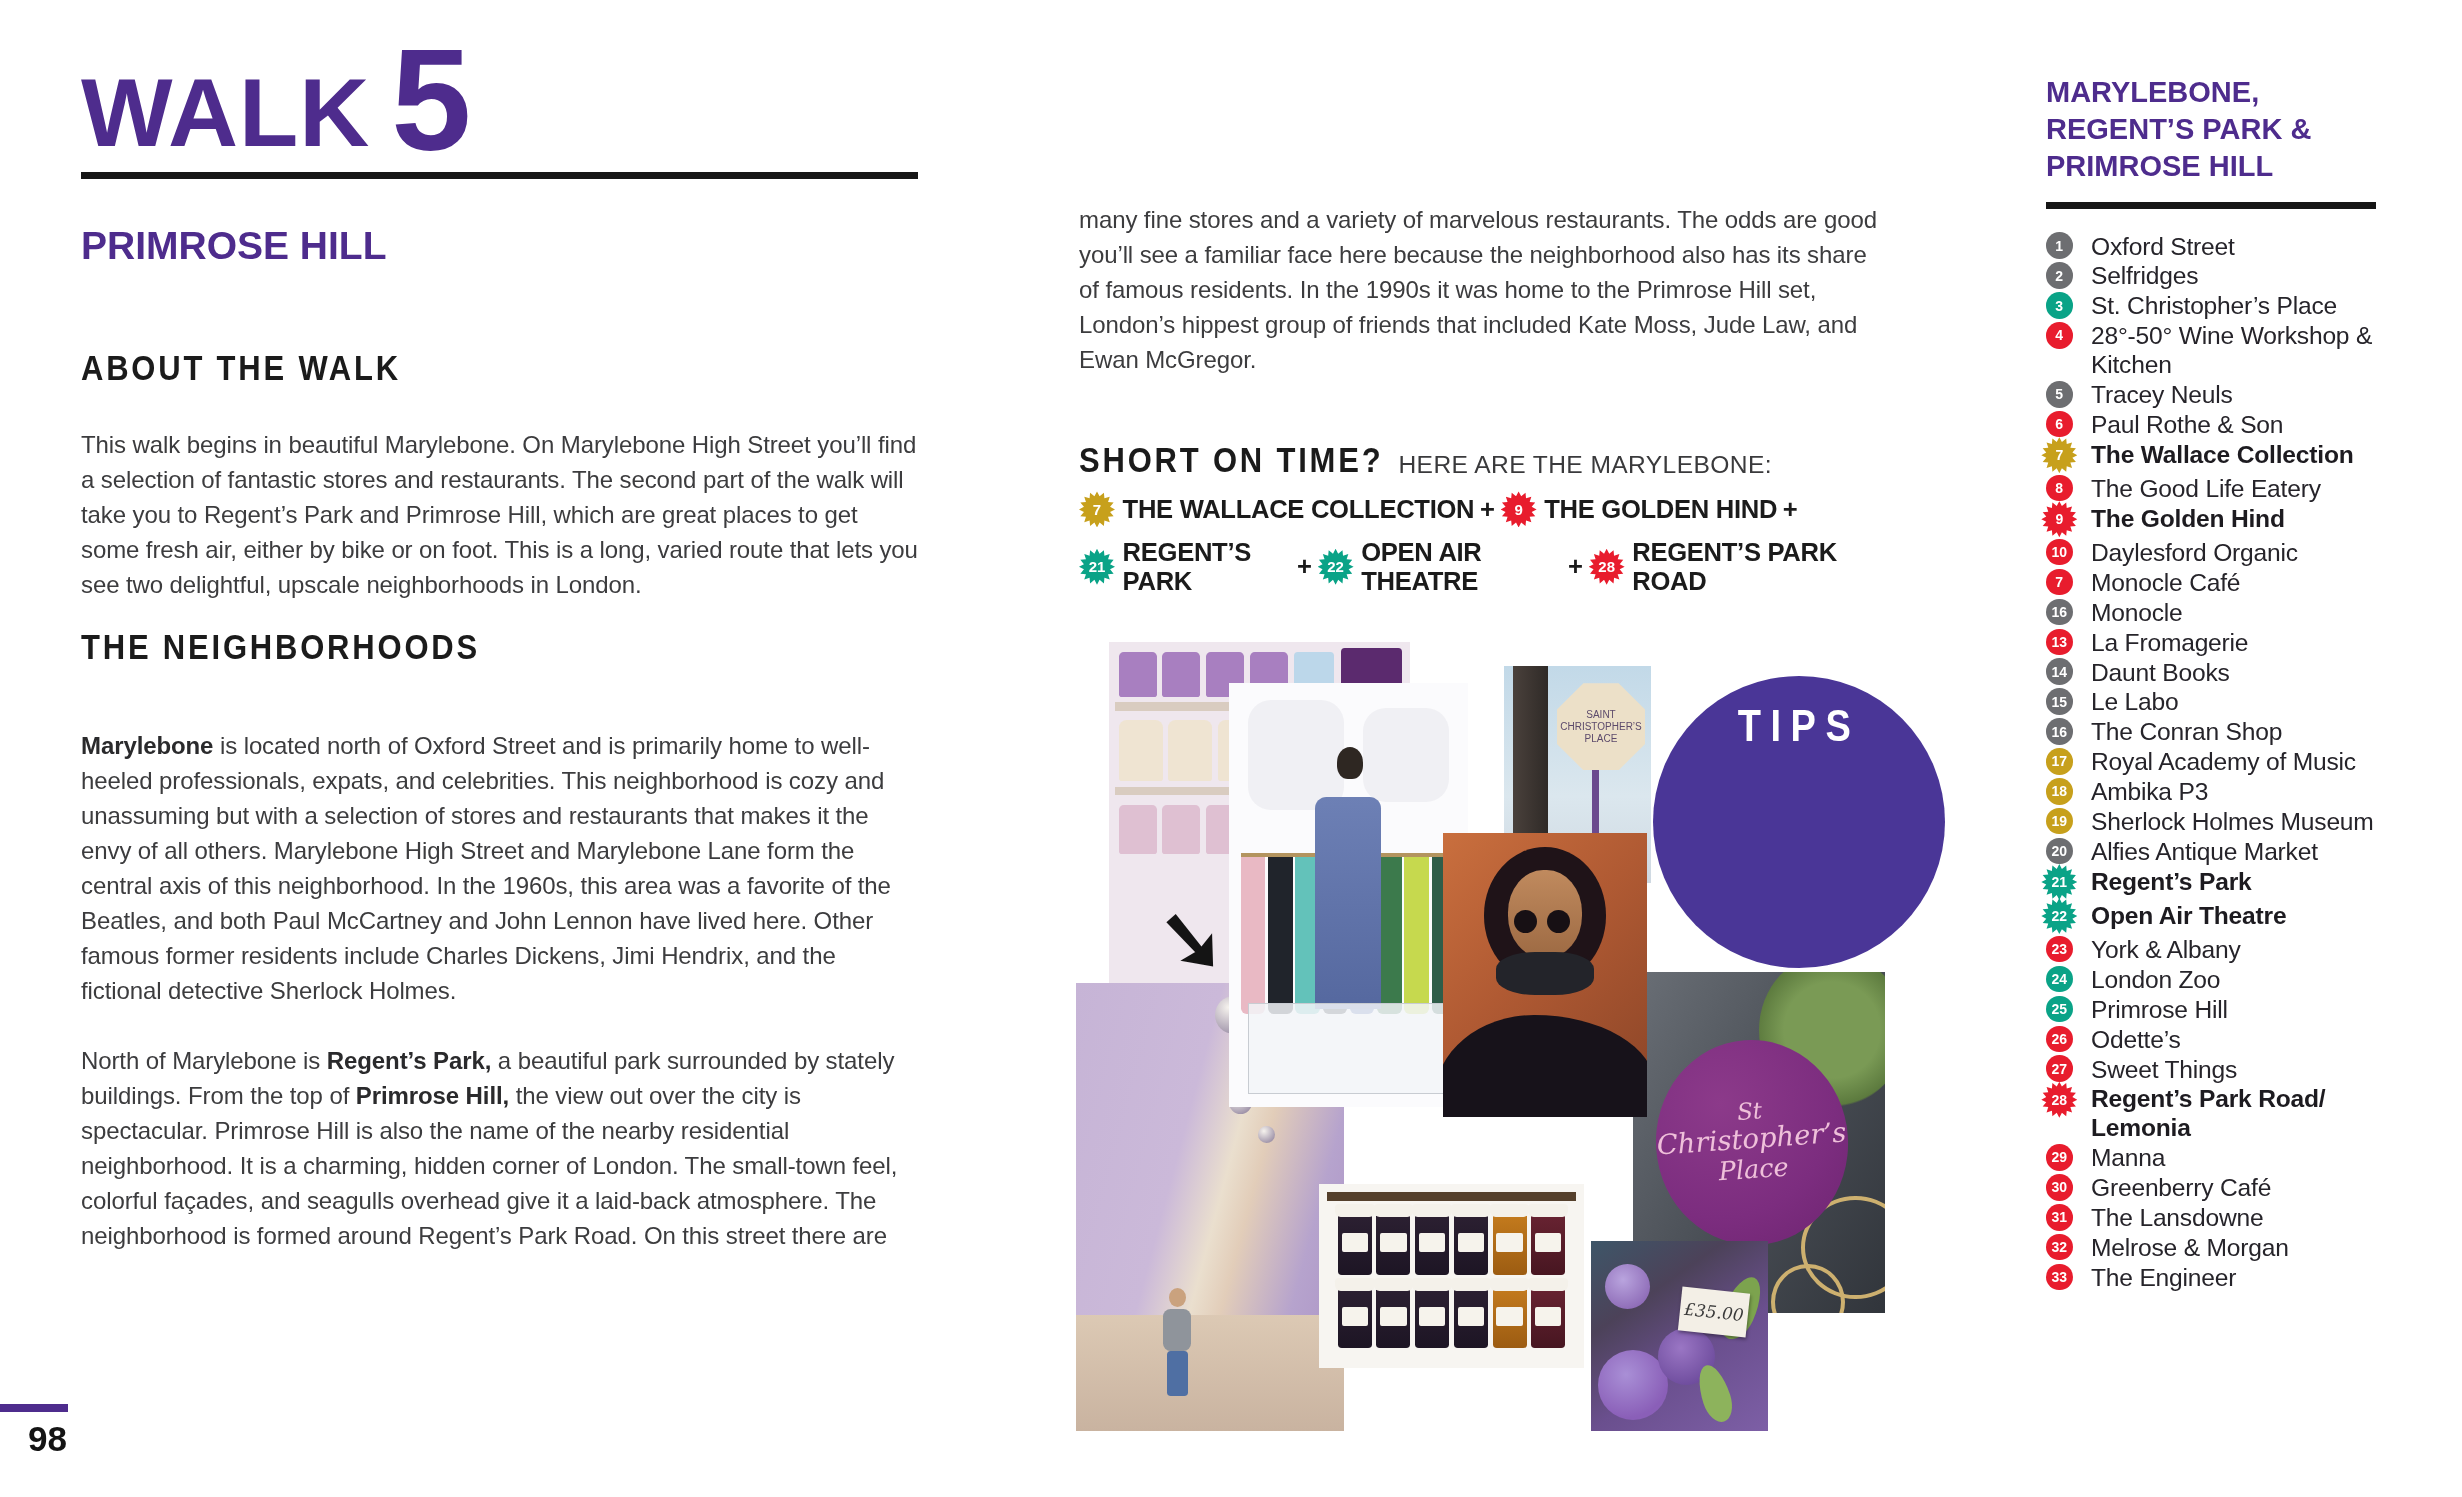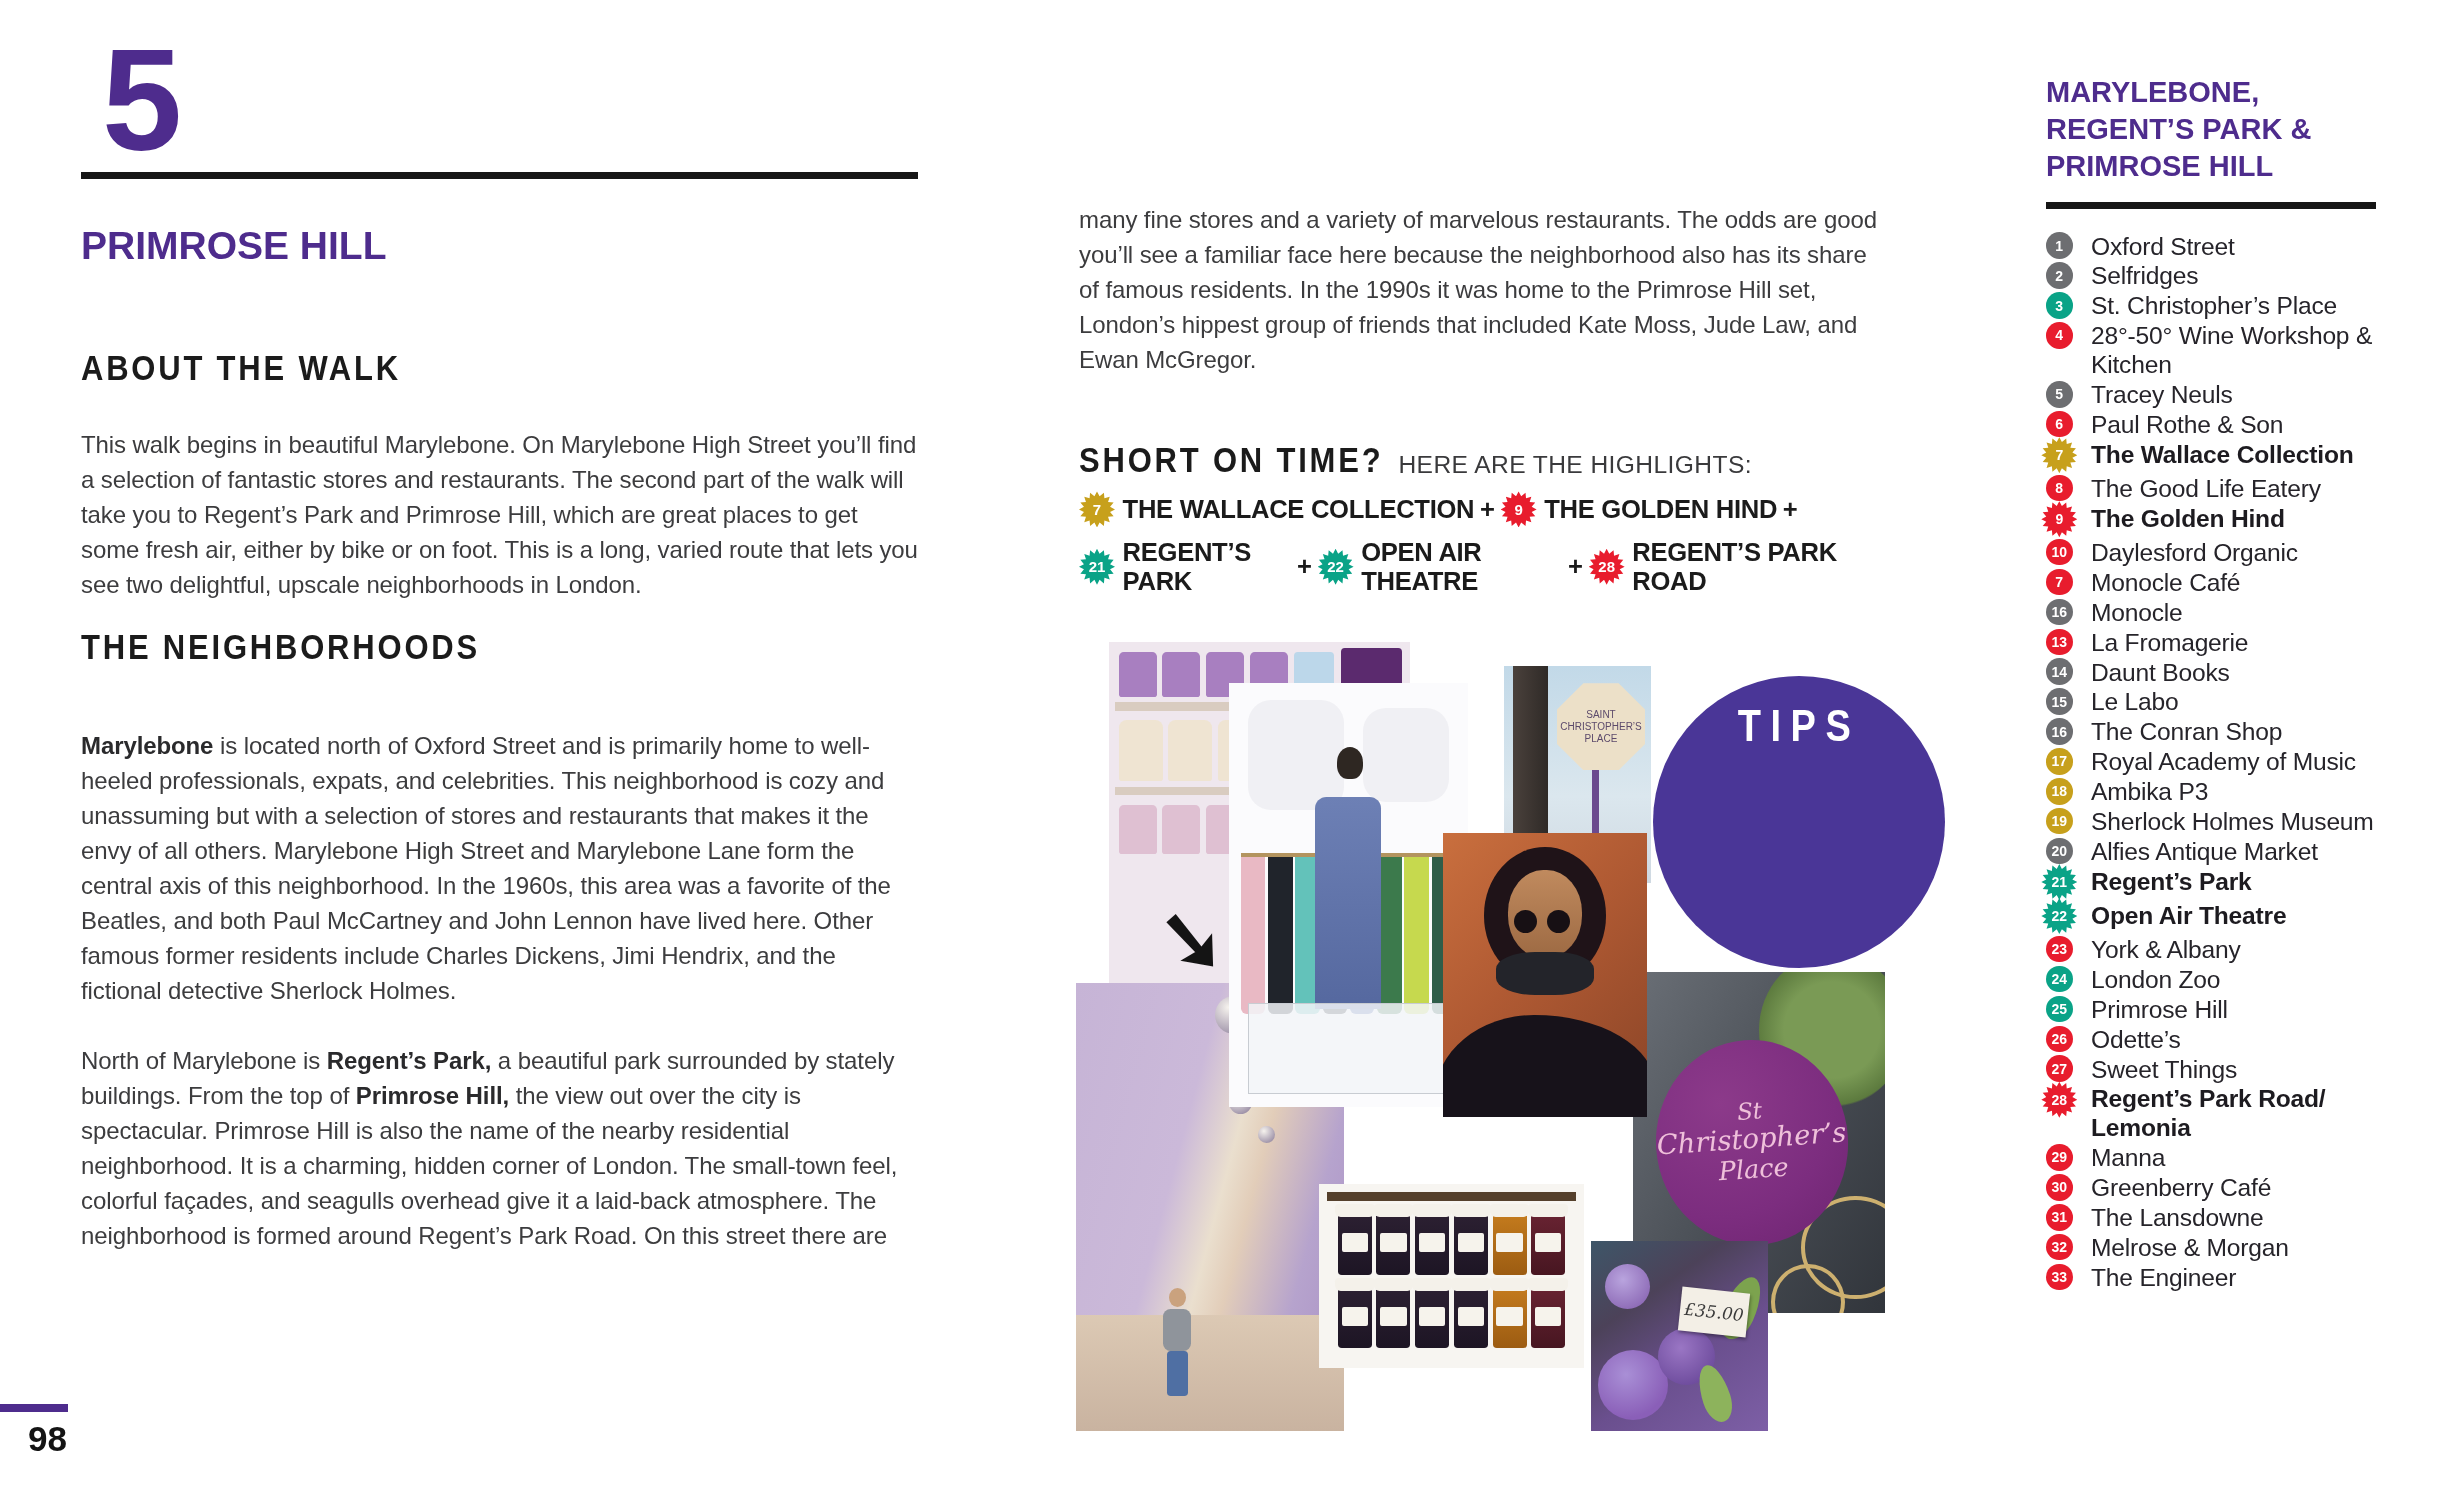--- a/index.html
+++ b/index.html
@@ -145,20 +145,21 @@
 
   
   .footer-bar{position:absolute;left:0;top:1404px;width:68px;height:7.6px;background:var(--purple);}
   .page-num{position:absolute;left:28px;top:1419px;font-size:35px;font-weight:700;color:#141414;}
 </style>
 </head>
 <body>
 
 <section class="col-left">
   <div class="walk-title">
+    <span class="walk-word">WALK</span>
     <span class="walk-num">5</span>
   </div>
   <div class="title-rule"></div>
   <h1 class="subtitle">
 
       <div class="subtitle-line">PRIMROSE HILL</div>
     </h1>
   <h2 class="stamp h-about">ABOUT THE WALK</h2>
   <p class="body-p">This walk begins in beautiful Marylebone. On Marylebone High Street you’ll find a selection of fantastic stores and restaurants. The second part of the walk will take you to Regent’s Park and Primrose Hill, which are great places to get some fresh air, either by bike or on foot. This is a long, varied route that lets you see two delightful, upscale neighborhoods in London.</p>
   <h2 class="stamp h-neigh">THE NEIGHBORHOODS</h2>
@@ -167,21 +168,21 @@
   <span class="seg-bold">Marylebone</span><span> is located north of Oxford Street and is primarily home to well-heeled professionals, expats, and celebrities. This neighborhood is cozy and unassuming but with a selection of stores and restaurants that makes it the envy of all others. Marylebone High Street and Marylebone Lane form the central axis of this neighborhood. In the 1960s, this area was a favorite of the Beatles, and both Paul McCartney and John Lennon have lived here. Other famous former residents include Charles Dickens, Jimi Hendrix, and the fictional detective Sherlock Holmes.</span></p>
   <p class="body-p gap-top">
     
   <span>North of Marylebone is </span><span class="seg-bold">Regent’s Park,</span><span> a beautiful park surrounded by stately buildings. From the top of </span><span class="seg-bold">Primrose Hill,</span><span> the view out over the city is spectacular. Primrose Hill is also the name of the nearby residential neighborhood. It is a charming, hidden corner of London. The small-town feel, colorful façades, and seagulls overhead give it a laid-back atmosphere. The neighborhood is formed around Regent’s Park Road. On this street there are</span></p>
 </section>
 
 <section class="col-mid">
   <p class="body-p" style="margin-top:16px;">many fine stores and a variety of marvelous restaurants. The odds are good you’ll see a familiar face here because the neighborhood also has its share of famous residents. In the 1990s it was home to the Primrose Hill set, London’s hippest group of friends that included Kate Moss, Jude Law, and Ewan McGregor.</p>
   <div class="sot-head">
     <span class="stamp sot-title">SHORT ON TIME?</span>
-    <span class="sot-sub">HERE ARE THE HIGHLIGHTS:</span>
+    <span class="sot-sub">HERE ARE THE MARYLEBONE:</span>
   </div>
   <div class="hl-line">
 
   <span class="badge hl-badge gold">7</span>
       <span class="hl-label">THE WALLACE COLLECTION</span>
       <span class="hl-sep"> + </span>
       <span class="badge hl-badge red">9</span>
       <span class="hl-label">THE GOLDEN HIND</span>
       <span class="hl-sep"> +</span>
     </div>

